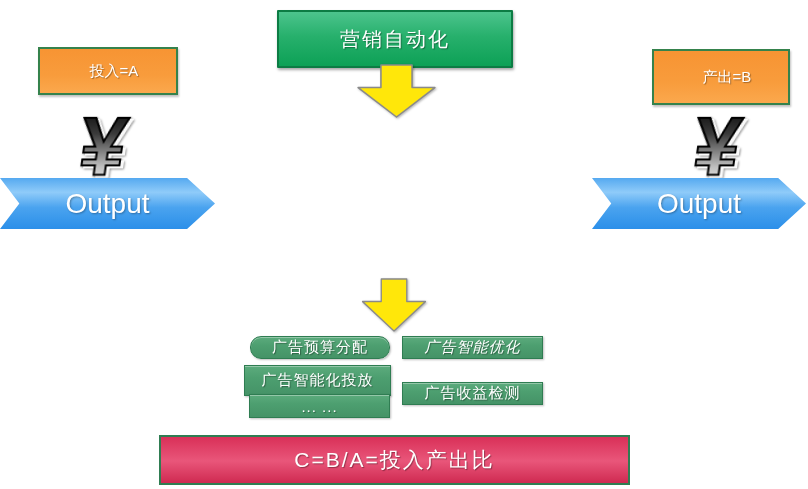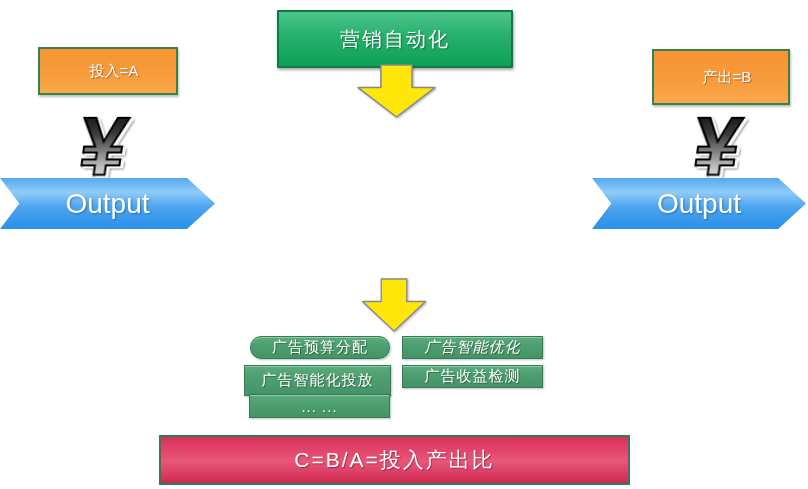--- a/index.html
+++ b/index.html
@@ -82,21 +82,21 @@
   .feature {
     background:linear-gradient(180deg,#5cab7d 0%,#4d9f70 40%,#459367 100%);
     border:1px solid #2f7d52;
     box-shadow:inset 0 1px 0 rgba(255,255,255,0.35), 1px 1px 2px rgba(0,0,0,0.25);
     display:flex; align-items:center; justify-content:center;
     font-size:15px; letter-spacing:1px;
   }
   .f0 { left:250px; top:336px; width:140px; height:23px;border-radius:11px; }
   .f1 { left:402px; top:336px; width:141px; height:23px;font-style:italic; }
   .f2 { left:244px; top:365px; width:147px; height:31px; }
-  .f3 { left:402px; top:365px; width:141px; height:23px; }
+  .f3 { left:402px; top:382px; width:141px; height:23px; }
   .f4 { left:249px; top:394px; width:141px; height:24px; }
 
   
   .formula-box {
     left:159px; top:435px; width:471px; height:50px;
     background:linear-gradient(180deg,#d93058 0%,#e9567a 52%,#cf2a51 100%);
     border:2px solid #2f7d52;
     display:flex; align-items:center; justify-content:center;
     font-size:21px; letter-spacing:2px;
   }

